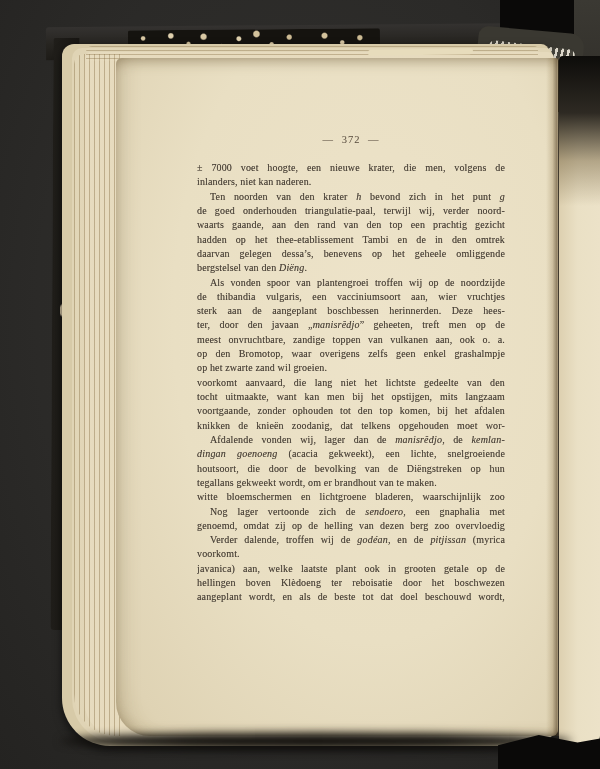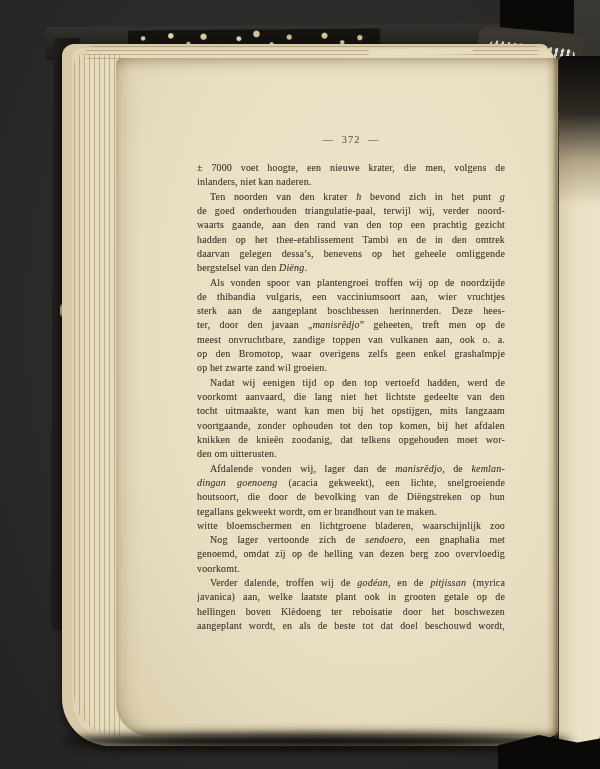--- a/index.html
+++ b/index.html
@@ -158,35 +158,33 @@
       <div class="line"><span>hadden op het thee-etablissement Tambi en de in den omtrek</span></div>
       <div class="line"><span>daarvan gelegen dessa’s, benevens op het geheele omliggende</span></div>
       <div class="line end"><span>bergstelsel van den </span><i>Diëng</i><span>.</span></div>
       <div class="line ind"><span>Als vonden spoor van plantengroei troffen wij op de noordzijde</span></div>
       <div class="line"><span>de thibandia vulgaris, een vacciniumsoort aan, wier vruchtjes</span></div>
       <div class="line"><span>sterk aan de aangeplant boschbessen herinnerden. Deze hees-</span></div>
       <div class="line"><span>ter, door den javaan „</span><i>manisrĕdjo</i><span>” geheeten, treft men op de</span></div>
       <div class="line"><span>meest onvruchtbare, zandige toppen van vulkanen aan, ook o. a.</span></div>
       <div class="line"><span>op den Bromotop, waar overigens zelfs geen enkel grashalmpje</span></div>
       <div class="line end"><span>op het zwarte zand wil groeien.</span></div>
-      <div class="line ind"><span>Nadat wij eenigen tijd op den top vertoefd hadden, werd de</span></div>
       <div class="line"><span>voorkomt aanvaard, die lang niet het lichtste gedeelte van den</span></div>
       <div class="line"><span>tocht uitmaakte, want kan men bij het opstijgen, mits langzaam</span></div>
       <div class="line"><span>voortgaande, zonder ophouden tot den top komen, bij het afdalen</span></div>
       <div class="line"><span>knikken de knieën zoodanig, dat telkens opgehouden moet wor-</span></div>
-      <div class="line end"><span>den om uitterusten.</span></div>
       <div class="line ind"><span>Afdalende vonden wij, lager dan de </span><i>manisrĕdjo</i><span>, de </span><i>kemlan-</i></div>
       <div class="line"><i>dingan goenoeng</i><span> (acacia gekweekt), een lichte, snelgroeiende</span></div>
       <div class="line"><span>houtsoort, die door de bevolking van de Diëngstreken op hun</span></div>
       <div class="line end"><span>tegallans gekweekt wordt, om er brandhout van te maken.</span></div>
       <div class="line"><span>witte bloemschermen en lichtgroene bladeren, waarschijnlijk zoo</span></div>
       <div class="line ind"><span>Nog lager vertoonde zich de </span><i>sendoero</i><span>, een gnaphalia met</span></div>
       <div class="line"><span>genoemd, omdat zij op de helling van dezen berg zoo overvloedig</span></div>
+      <div class="line ind"><span>Verder dalende, troffen wij de </span><i>godéan</i><span>, en de </span><i>pitjissan</i><span> (myrica</span></div>
       <div class="line end"><span>voorkomt.</span></div>
-      <div class="line ind"><span>Verder dalende, troffen wij de </span><i>godéan</i><span>, en de </span><i>pitjissan</i><span> (myrica</span></div>
       <div class="line"><span>javanica) aan, welke laatste plant ook in grooten getale op de</span></div>
       <div class="line"><span>hellingen boven Klèdoeng ter reboisatie door het boschwezen</span></div>
       <div class="line"><span>aangeplant wordt, en als de beste tot dat doel beschouwd wordt,</span></div>
     </div>
 </div>
 
 <div class="abs shadow-under"></div>
 <div class="abs black-wedge"></div>
 
 </body></html>

